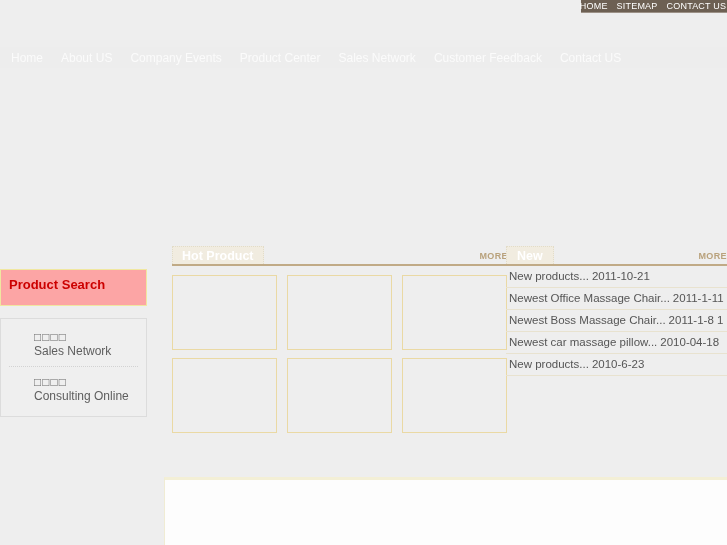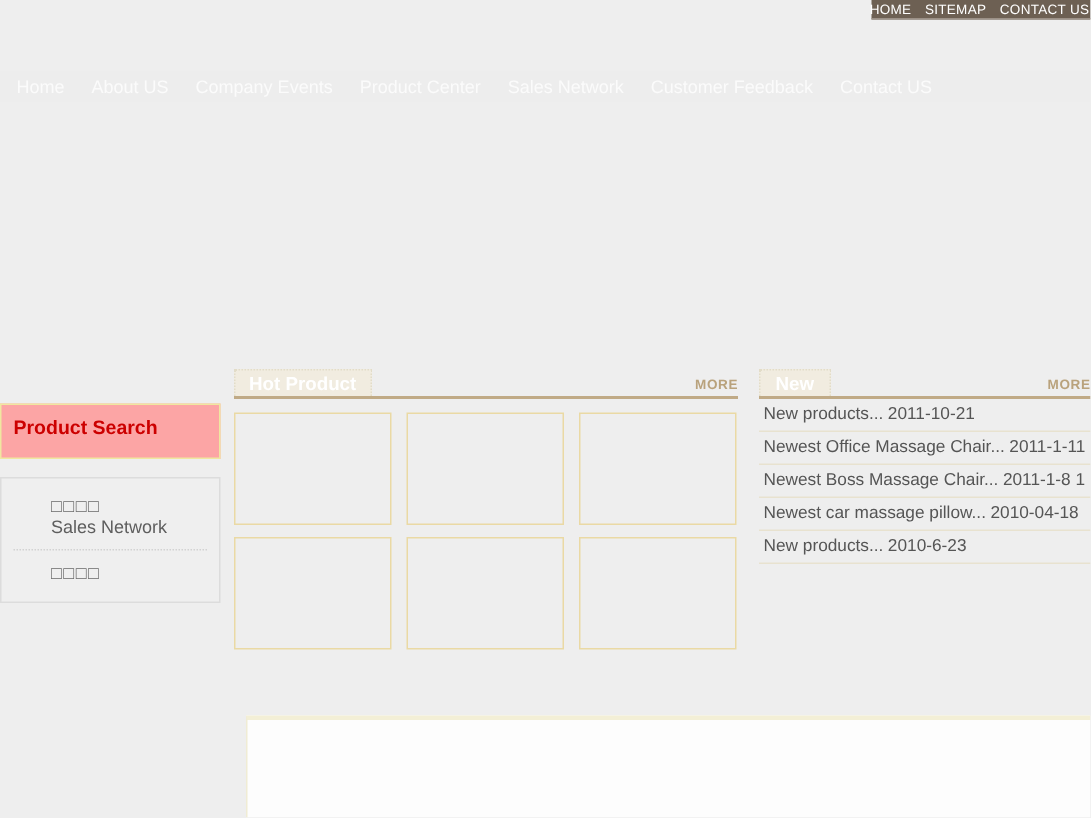--- a/index.html
+++ b/index.html
@@ -202,21 +202,21 @@
   }
   .side-sep {
     border-top: 1px dotted #d2d2d2;
     margin: 5px 8px 6px 8px;
   }
 
   
   .centercol {
     position: absolute;
     top: 245px;
-    left: 156px;
+    left: 172px;
     width: 336px;
   }
   .tabs-row {
     display: flex;
     align-items: flex-end;
     height: 19px;
     position: relative;
   }
   .tab {
     height: 18px;
@@ -359,20 +359,21 @@
   </div>
 
   <div class="side-links">
     <div class="side-link">
       <div class="cn">□□□□</div>
       <div class="en">Sales Network</div>
     </div>
     <div class="side-sep"></div>
     <div class="side-link">
       <div class="cn">□□□□</div>
+      <div class="en">Consulting Online</div>
     </div>
   </div>
 
 </div>
 
 <div class="centercol">
   <div class="tabs-row">
     <div class="tab active">Hot Product</div>
     <a class="more-link" href="#">MORE</a>
   </div>

